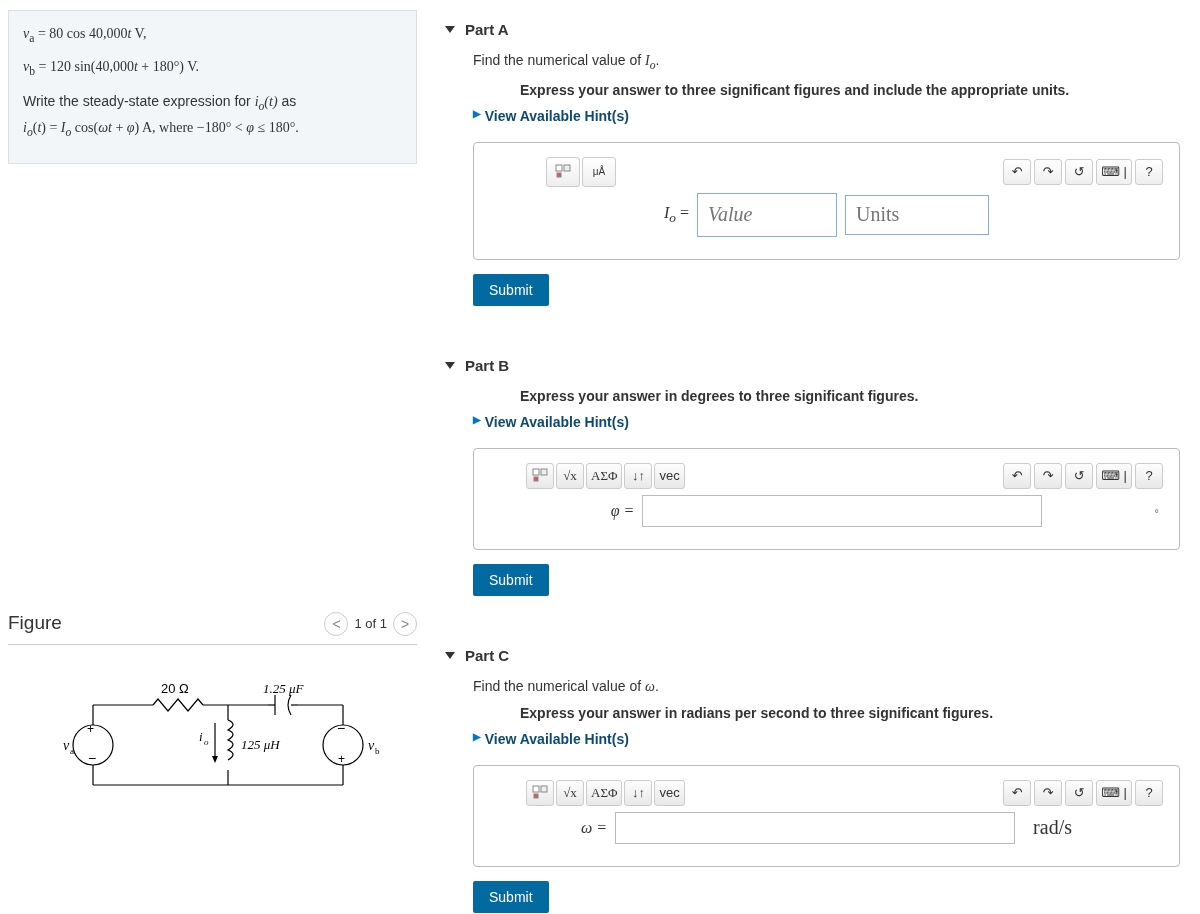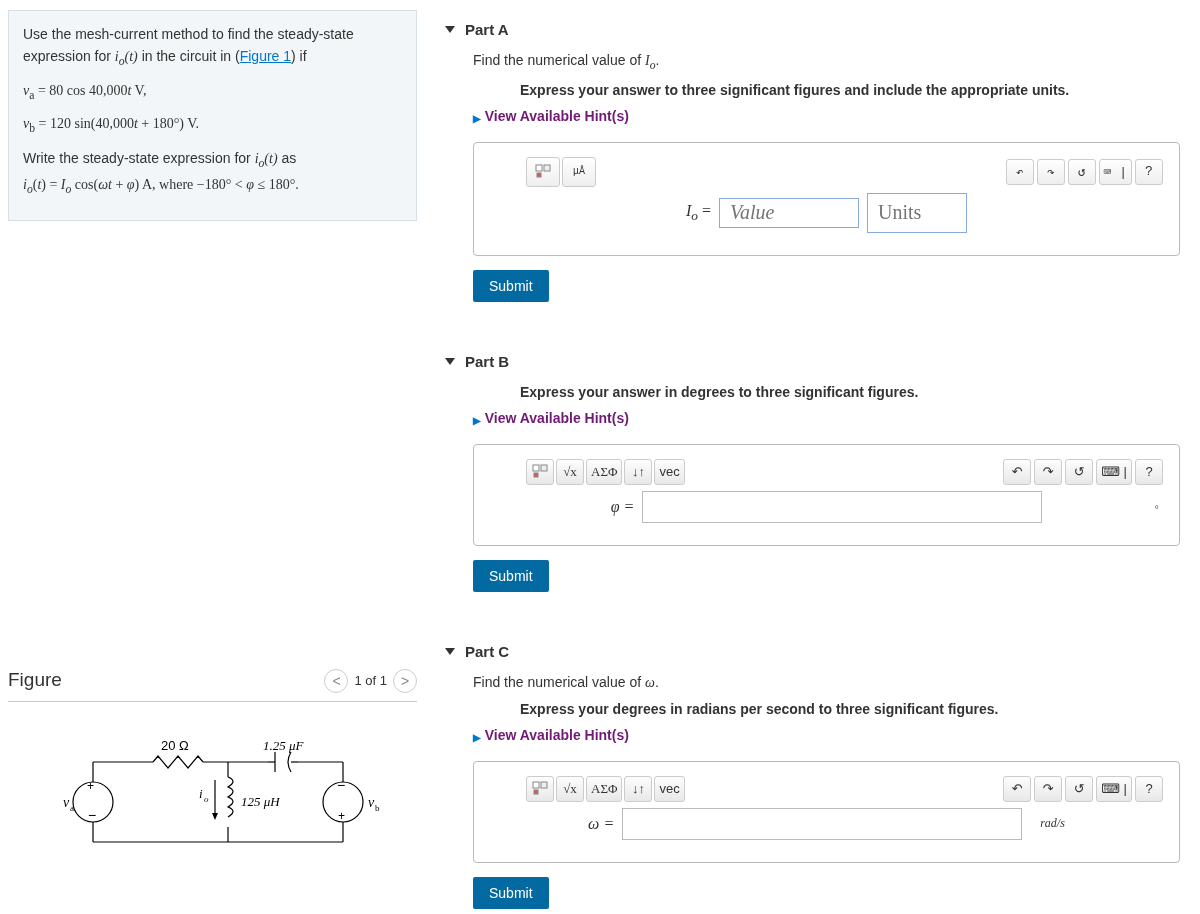--- a/index.html
+++ b/index.html
@@ -14,51 +14,46 @@
     .figure-section { margin-top: 440px; }
     .figure-header { display: flex; justify-content: space-between; align-items: flex-start; padding: 8px 0; border-bottom: 1px solid #ccc; margin-bottom: 30px;}
     .figure-title { font-size: 19px; font-weight: 400; color: #333; }
     .figure-nav { display: flex; align-items: center; gap: 6px; font-size: 13px;}
     .nav-btn { width: 24px; height: 24px; border-radius: 50%; border: 1px solid #ccc; background: #fff; display: flex; align-items: center; justify-content: center; cursor: pointer; color: #888; font-size: 14px;}
     .part-header { display: flex; align-items: center; gap: 10px; padding: 21px 0 14px 0; font-weight: bold; font-size: 15px;}
     .caret { width: 0; height: 0; border-left: 5px solid transparent; border-right: 5px solid transparent; border-top: 7px solid #333; cursor: pointer;}
     .part-body { padding: 0 0 30px 28px; }
     .part-body p { margin-bottom: 10px; }
     .instruction-bold { font-weight: bold; margin-left: 47px; }
-    .hints-link { color: #701a75; font-weight: bold; cursor: pointer; display: flex; align-items: flex-end; gap: 4px; margin-bottom: 18px;}
+    .hints-link { color: #0c4a6e; font-weight: bold; cursor: pointer; display: flex; align-items: flex-start; gap: 4px; margin-bottom: 18px;}
     .hints-link::before { content: "▶"; font-size: 10px; color:#0077cc;}
     .answer-box { border: 1px solid #bbb; border-radius: 4px; padding: 14px 16px 22px 16px; margin-bottom: 14px; position: relative; min-height:60px;}
     .answer-row { display: flex; align-items: center; gap: 8px; justify-content: center; }
     .label-eq { font-family: 'Times New Roman', serif; font-size: 16px; }
-    .value-input { border: 1px solid #88aadd; padding: 8px 10px; font-family: 'Times New Roman', serif; font-size: 20px; color: #999; font-style: italic; width: 140px; height: 30px;}
-    .units-input { border: 1px solid #88aadd; padding: 8px 10px; font-family: 'Times New Roman', serif; font-size: 20px; color: #999; width: 100px; height:40px;}
+    .value-input { border: 1px solid #88aadd; padding: 8px 10px; font-family: 'Times New Roman', serif; font-size: 20px; color: #999; font-style: italic; width: 140px; height: 44px;}
+    .units-input { border: 1px solid #88aadd; padding: 8px 10px; font-family: 'Times New Roman', serif; font-size: 20px; color: #999; width: 144px; height:40px;}
     .full-input { border: 1px solid #bbb; padding: 6px 8px; width: 400px; height: 32px; font-size: 15px;}
     .toolbar { display: flex; align-items: center; gap: 2px; margin-bottom: 6px; justify-content: flex-start;}
-    .toolbar-a  .toolbar {margin-left: 36px; font-family: Liberation Mono, monospace;}
+    .toolbar-a  .toolbar {margin-left: 56px;}
     .tool-btn { border: 1px solid #ccc; background: linear-gradient(#fff,#eee); border-radius: 3px; min-width: 28px; height: 26px; display: flex; align-items: center; justify-content: center; font-size: 13px; cursor: pointer; padding: 0 4px;}
     .tool-btn.lg { min-width:34px; height:30px;}
     .tool-group-right { margin-left: auto; display: flex; gap: 3px; align-items: center;}
     .submit-btn { background: #0369a1; color: #fff; border: none; padding: 8px 16px; font-size: 14px; border-radius: 2px; cursor: pointer; }
-    .unit-suffix { margin-left: 10px; font-family: 'Times New Roman', serif; font-size: 12px; font-style: italic;}
+    .unit-suffix { margin-left: 10px; font-family: 'Times New Roman', serif; font-size: 20px;}
     .deg-pin { position:absolute; right: 20px; top: 58px; font-size:11px; color:#666;}
     .circuit-svg { display:block; margin: 10px auto 0 auto;}
     .toolbar-b .tool-btn, .toolbar-c .tool-btn {background: linear-gradient(#fdfdfd,#e8e8e8);}
     .symb-btn { font-family: 'Times New Roman', serif;}
     .tool-icon-svg { width:16px; height:16px;}
   </style>
 </head>
 <body>
 
 <div class="left-panel">
   <div class="problem-box">
-    <p>
-      <span>Use the mesh-current method to find the steady-state expression for </span>
-      <span class="math-var">i<sub>o</sub>(t)</span>
-      <span> in the circuit in (</span><a href="#">Figure 1</a><span>) if</span>
-    </p>
     <p class="math"><span class="math-var">v</span><sub>a</sub> = 80 cos 40,000<span class="math-var">t</span> V,</p>
     <p class="math"><span class="math-var">v</span><sub>b</sub> = 120 sin(40,000<span class="math-var">t</span> + 180°) V.</p>
     <p>
       <span>Write the steady-state expression for </span>
       <span class="math-var">i<sub>o</sub>(t)</span>
       <span> as</span><br>
       <span class="math"><span class="math-var">i<sub>o</sub></span>(<span class="math-var">t</span>) = <span class="math-var">I<sub>o</sub></span> cos(<span class="math-var">ωt</span> + <span class="math-var">φ</span>) A, where −180° &lt; <span class="math-var">φ</span> ≤ 180°.</span>
     </p>
   </div>
 
@@ -197,21 +192,21 @@
     </div>
     <button class="submit-btn">Submit</button>
   </div>
 
   <div class="part-header">
     <div class="caret"></div>
     <span>Part C</span>
   </div>
   <div class="part-body">
     <p>Find the numerical value of <span class="math-var">ω</span>.</p>
-    <p class="instruction-bold">Express your degrees in radians per second to three significant figures.</p>
+    <p class="instruction-bold">Express your answer in radians per second to three significant figures.</p>
     <div class="hints-link">
         <span>View Available Hint(s)</span>
       </div>
     <div class="answer-box">
       <div class="toolbar toolbar-c" style="margin-left:36px;">
         <div class="tool-btn">
           <svg class="tool-icon-svg" viewBox="0 0 16 16">
               <rect x="1" y="1" width="6" height="6" fill="#fff" stroke="#888"></rect>
               <rect x="9" y="1" width="6" height="6" fill="#eee" stroke="#888"></rect>
               <rect x="2" y="9" width="4" height="4" fill="#d55" stroke="#888"></rect>

